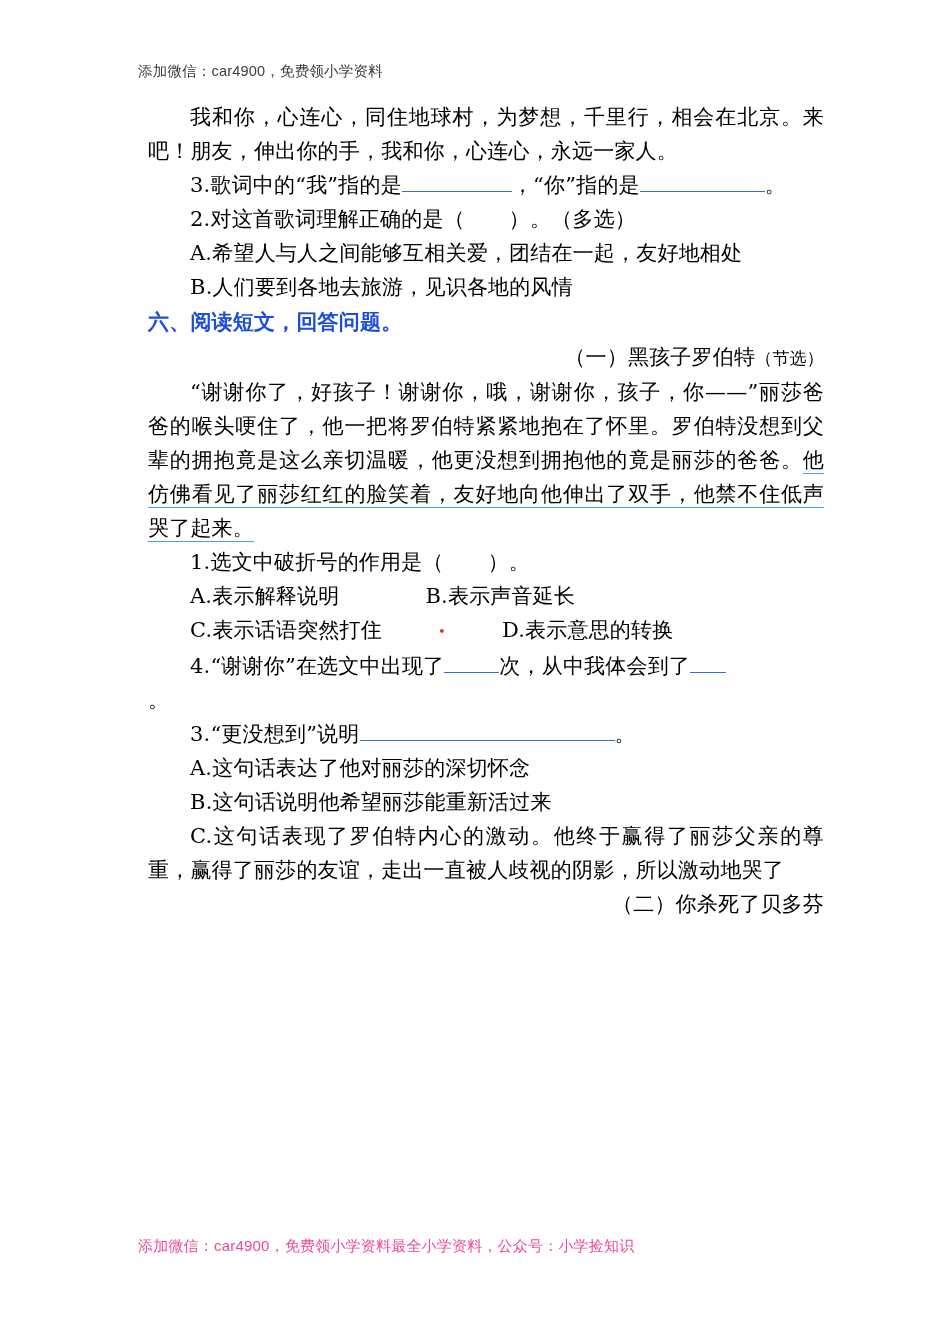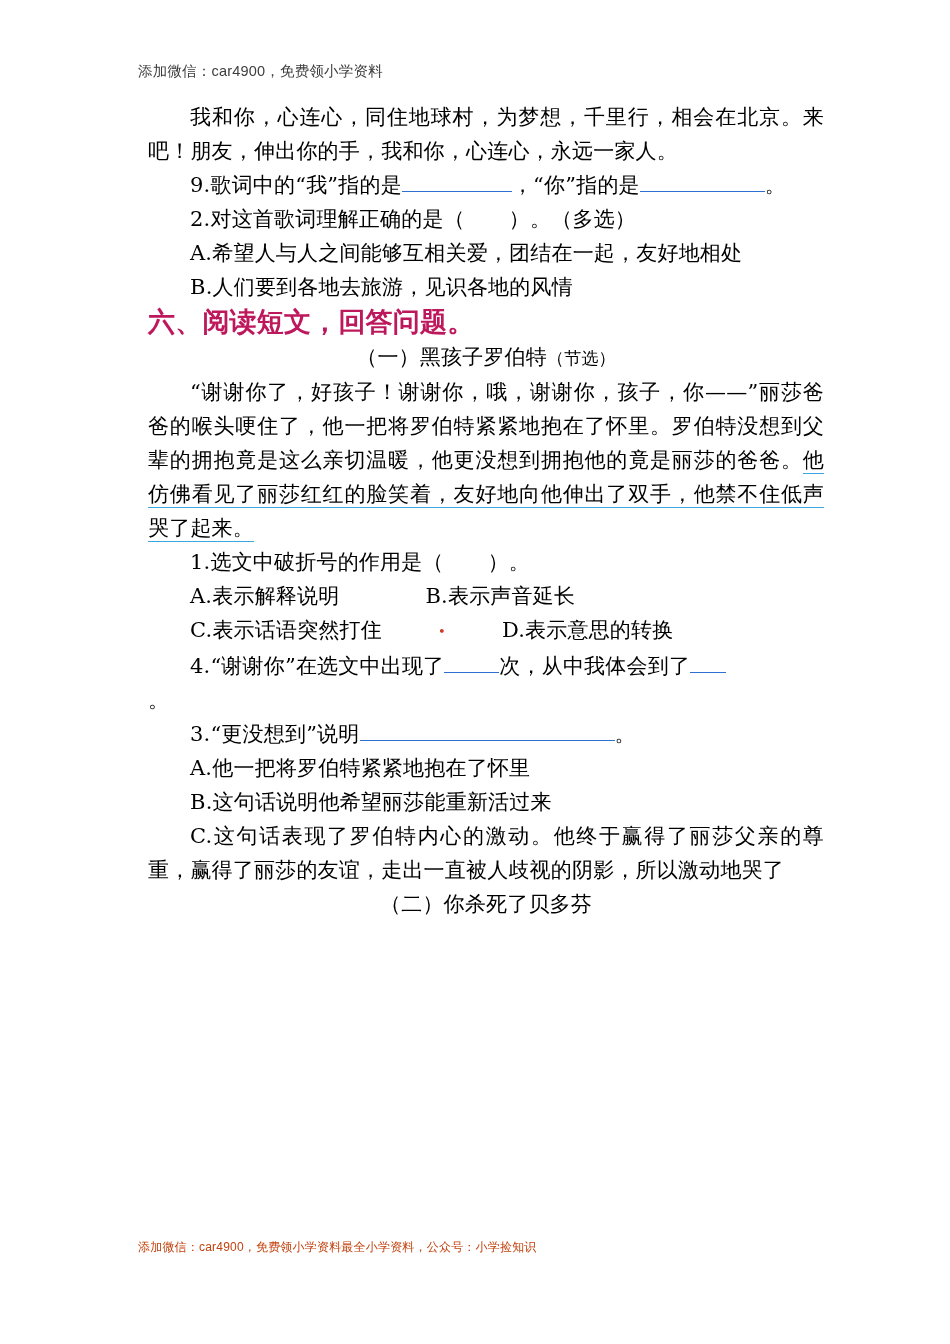--- a/index.html
+++ b/index.html
@@ -29,46 +29,46 @@
     font-size: 14.5px;
     color: #3d3d3d;
     font-family: "Liberation Sans", sans-serif;
     letter-spacing: 0.2px;
     white-space: nowrap;
   }
   .wm-bottom {
     position: absolute;
     bottom: 88px;
     left: 138px;
-    font-size: 12px;
-    color: #c2410c;
+    font-size: 15px;
+    color: #ec4899;
     font-family: "Liberation Sans", sans-serif;
     letter-spacing: 0.2px;
     white-space: nowrap;
   }
   .content {
     position: absolute;
     top: 100px;
     left: 148px;
     width: 676px;
   }
   p {
     margin: 0;
     font-size: 21px;
     line-height: 34px;
     text-align: justify;
     letter-spacing: 0.2px;
   }
   .indent2 { text-indent: 42px; }
-  .center { text-align: center; text-indent: 0; }
+  .center { text-align: right; text-indent: 0; }
   .section-title {
-    color: #be185d;
+    color: #1d4ed8;
     font-weight: bold;
     text-indent: 0;
-    font-size: 27px;
+    font-size: 21px;
     line-height: 36px;
   }
   .small {
     font-size: 17px;
   }
   .blank {
     display: inline-block;
     border-bottom: 1.3px solid #2e6fd4;
     vertical-align: baseline;
     height: 20px;
@@ -100,21 +100,21 @@
 
 <div class="page">
 
   <div class="wm-top">添加微信：car4900，免费领小学资料</div>
 
   <div class="content">
 
     <p class="indent2">我和你，心连心，同住地球村，为梦想，千里行，相会在北京。来吧！朋友，伸出你的手，我和你，心连心，永远一家人。</p>
 
     <p class="indent2">
-      <span>9.歌词中的“我”指的是</span><span class="blank b-110"></span><span>，“你”指的是</span><span class="blank b-125"></span><span>。</span>
+      <span>3.歌词中的“我”指的是</span><span class="blank b-110"></span><span>，“你”指的是</span><span class="blank b-125"></span><span>。</span>
     </p>
 
     <p class="indent2">
       <span>2.对这首歌词理解正确的是（</span><span class="paren"></span><span>）。（多选）</span>
     </p>
 
     <p class="indent2">A.希望人与人之间能够互相关爱，团结在一起，友好地相处</p>
     <p class="indent2">B.人们要到各地去旅游，见识各地的风情</p>
 
     <p class="section-title">六、阅读短文，回答问题。</p>
@@ -127,20 +127,20 @@
       <span>“谢谢你了，好孩子！谢谢你，哦，谢谢你，孩子，你——”丽莎爸爸的喉头哽住了，他一把将罗伯特紧紧地抱在了怀里。罗伯特没想到父辈的拥抱竟是这么亲切温暖，他更没想到拥抱他的竟是丽莎的爸爸。</span><span class="hl-underline">他仿佛看见了丽莎红红的脸笑着，友好地向他伸出了双手，他禁不住低声哭了起来。</span>
     </p>
 
     <p class="indent2"><span>1.选文中破折号的作用是（</span><span class="paren"></span><span>）。</span></p>
 
   <p class="indent2"><span>A.表示解释说明</span><span class="opt-gap"></span><span>B.表示声音延长</span></p>
       <p class="indent2"><span>C.表示话语突然打住</span><span class="opt-gap-sm"></span><span class="dot-mark">•</span><span class="opt-gap-sm"></span><span>D.表示意思的转换</span></p>
       <p class="indent2"><span>4.“谢谢你”在选文中出现了</span><span class="blank b-55"></span><span>次，从中我体会到了</span><span class="blank b-36"></span></p>
       <p class=""><span>。</span></p>
       <p class="indent2"><span>3.“更没想到”说明</span><span class="blank b-255"></span><span>。</span></p>
-      <p class="indent2">A.他一把将罗伯特紧紧地抱在了怀里</p>
+      <p class="indent2">A.这句话表达了他对丽莎的深切怀念</p>
       <p class="indent2">B.这句话说明他希望丽莎能重新活过来</p>
       <p class="indent2">C.这句话表现了罗伯特内心的激动。他终于赢得了丽莎父亲的尊重，赢得了丽莎的友谊，走出一直被人歧视的阴影，所以激动地哭了</p>
       <p class="center">（二）你杀死了贝多芬</p>
     </div>
 </div>
 
 <div class="wm-bottom">添加微信：car4900，免费领小学资料最全小学资料，公众号：小学捡知识</div>
 
 </body></html>

